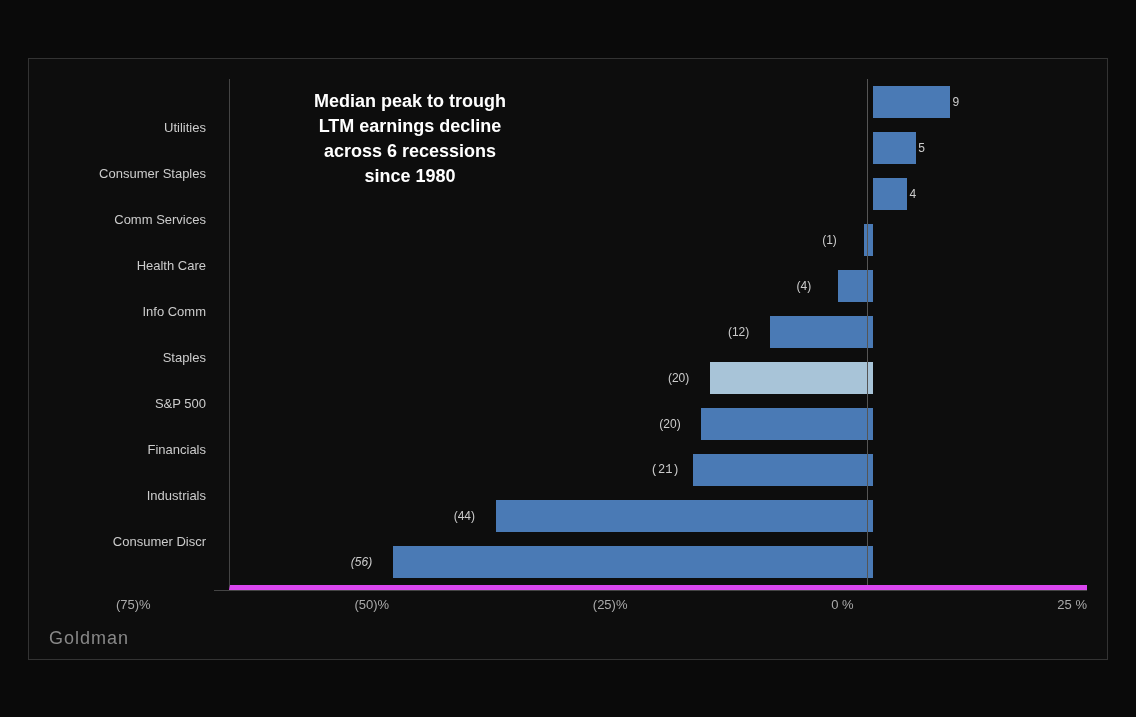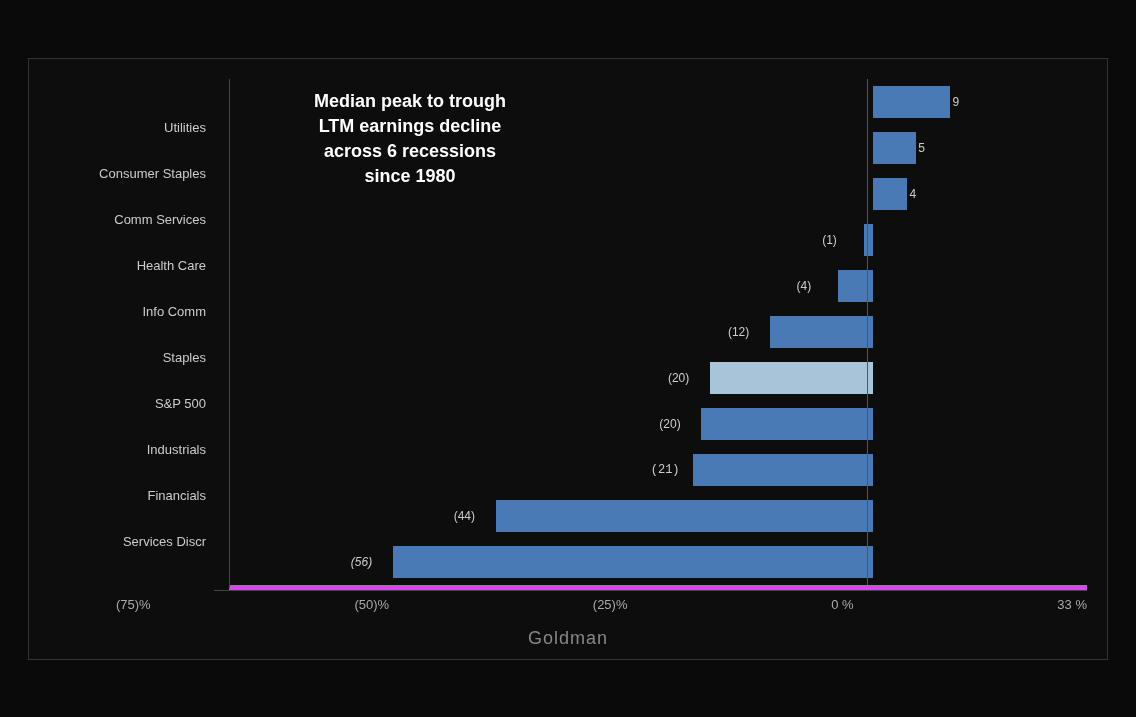--- a/index.html
+++ b/index.html
@@ -109,21 +109,20 @@
     }
 
     .x-axis-line {
       height: 1px;
       background: #444;
       margin-left: 165px;
       margin-right: 0;
     }
 
     .goldman-label {
-      text-align: center;
       font-size: 18px;
       color: #888;
       margin-top: 16px;
       letter-spacing: 1px;
     }
 
     .zero-line {
       position: absolute;
       top: 0;
       bottom: 0;
@@ -139,23 +138,23 @@
 <div class="chart-wrapper">
   <div class="chart-area">
     <div class="y-labels" id="y-labels">
         <div class="y-label">Utilities</div>
         <div class="y-label">Consumer Staples</div>
         <div class="y-label">Comm Services</div>
         <div class="y-label">Health Care</div>
         <div class="y-label">Info Comm</div>
         <div class="y-label">Staples</div>
         <div class="y-label">S&amp;P 500</div>
+        <div class="y-label">Financials</div>
         <div class="y-label">Industrials</div>
-        <div class="y-label">Financials</div>
-        <div class="y-label">Services Discr</div>
+        <div class="y-label">Consumer Discr</div>
       </div>
     <div class="bars-section" id="bars-section">
       <div class="zero-line"></div>
       <div class="annotation-box" id="annotation-box">Median peak to trough<br>LTM earnings decline<br>across 6 recessions<br>since 1980</div>
       <div class="bars-container" id="bars-container">
           <div class="bar-row">
             <div class="bar-inner" style="width: 9%; left: 75%; background: rgb(74, 122, 181);"></div>
             <div class="bar-label" style="left: 84.3%;">9</div>
           </div>
           <div class="bar-row">
@@ -200,16 +199,16 @@
           </div>
         </div>
     </div>
   </div>
   <div class="x-axis-line"></div>
   <div class="x-axis" id="x-axis">
       <span>(75)%</span>
       <span>(50)%</span>
       <span>(25)%</span>
       <span>0 %</span>
-      <span>33 %</span>
+      <span>25 %</span>
     </div>
   <div class="goldman-label">Goldman</div>
 </div>
 
 </body></html>

